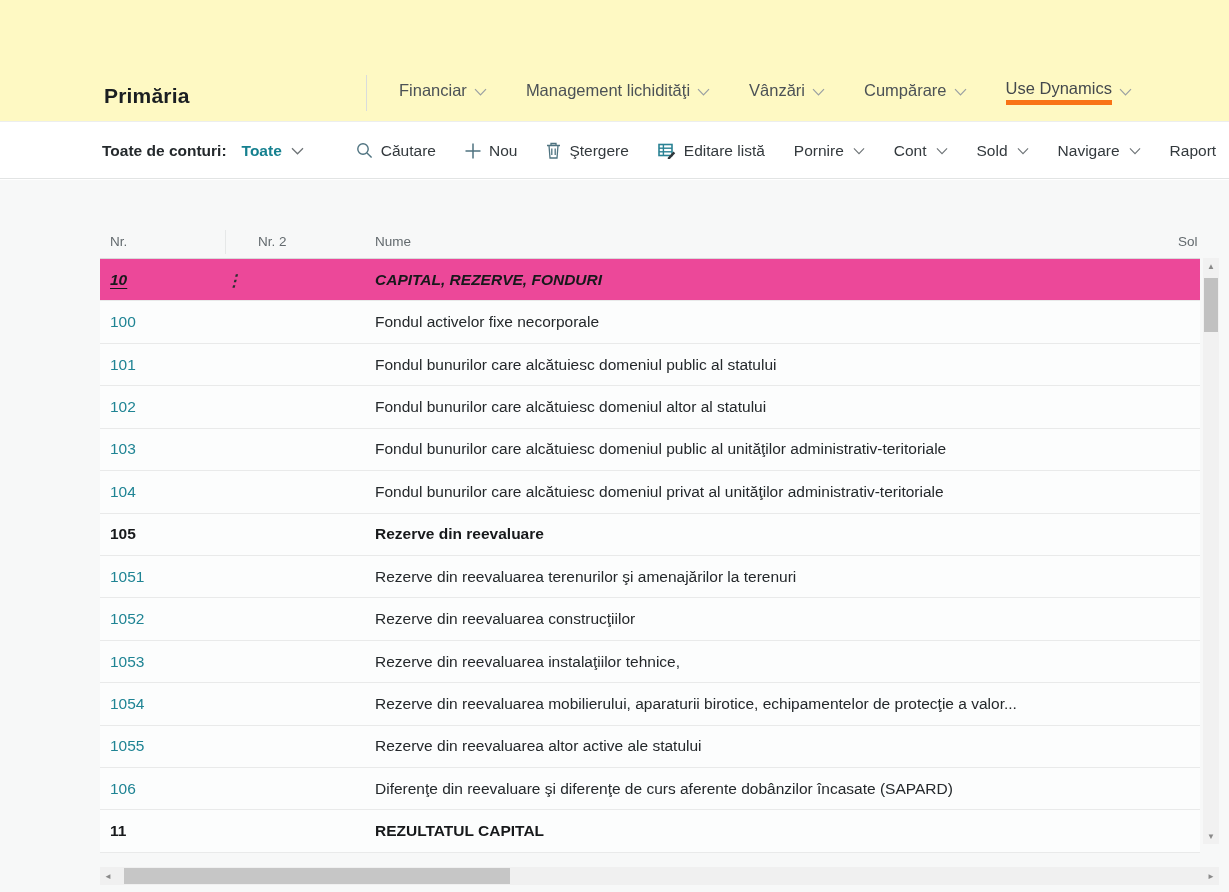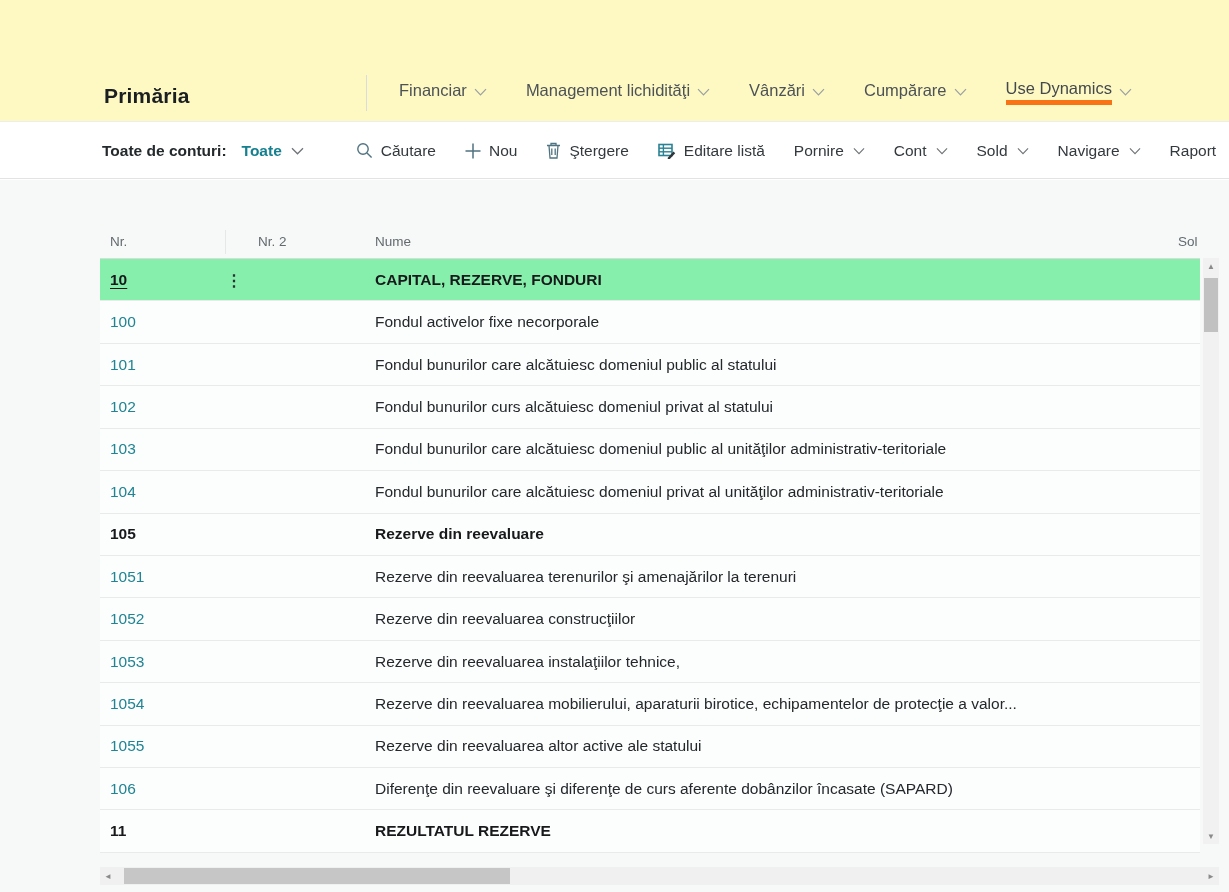--- a/index.html
+++ b/index.html
@@ -73,21 +73,21 @@
   .th-sold { left:1078px; }
 
   .tbody {
     position:absolute; left:100px; top:78px; width:1100px;
     border-top:1px solid #d8dadb;
   }
   .row {
     position:relative; height:42.43px; background:#fcfdfd;
     border-bottom:1px solid #e9eaea; cursor:pointer;
   }
-  .row.selected { background:#86efac; }
+  .row.selected { background:#ec4899;font-style:italic; }
   .num {
     position:absolute; left:10px; top:50%; transform:translateY(-50%);
     font-size:15.5px; color:#1f8494;
   }
   .row.bold .num { color:#17191b; font-weight:bold; }
   .row.selected .num { text-decoration:underline; text-underline-offset:3px; }
   .kebab {
     position:absolute; left:126px; top:50%; transform:translateY(-50%);
     font-size:16px; font-weight:bold; color:#2b2f31; display:none; letter-spacing:0;
   }
@@ -284,21 +284,21 @@
 
   <div class="row">
     <span class="num">101</span>
 
     <span class="rname">Fondul bunurilor care alcătuiesc domeniul public al statului</span>
   </div>
 
   <div class="row">
     <span class="num">102</span>
 
-    <span class="rname">Fondul bunurilor curs alcătuiesc domeniul privat al statului</span>
+    <span class="rname">Fondul bunurilor care alcătuiesc domeniul altor al statului</span>
   </div>
 
   <div class="row">
     <span class="num">103</span>
 
     <span class="rname">Fondul bunurilor care alcătuiesc domeniul public al unităţilor administrativ-teritoriale</span>
   </div>
 
   <div class="row">
     <span class="num">104</span>
@@ -344,21 +344,21 @@
 
   <div class="row">
     <span class="num">106</span>
 
     <span class="rname">Diferenţe din reevaluare şi diferenţe de curs aferente dobânzilor încasate (SAPARD)</span>
   </div>
 
   <div class="row bold">
     <span class="num">11</span>
 
-    <span class="rname">REZULTATUL REZERVE</span>
+    <span class="rname">REZULTATUL CAPITAL</span>
   </div>
 </div>
 
   <div class="vscroll">
     <span class="arrow up">▲</span>
     <span class="vthumb"></span>
     <span class="arrow down">▼</span>
   </div>
 
   <div class="hscroll">

